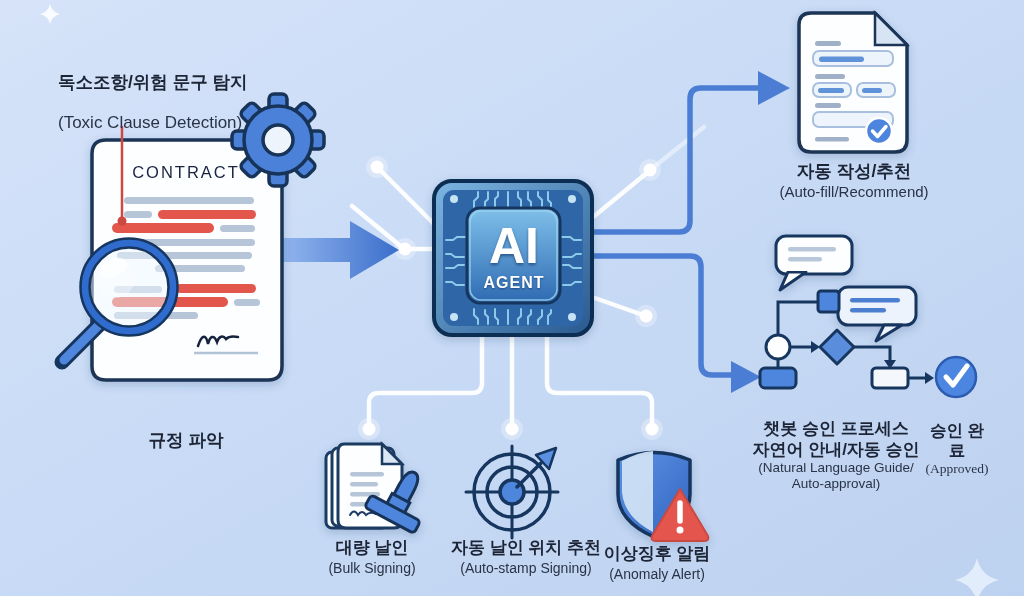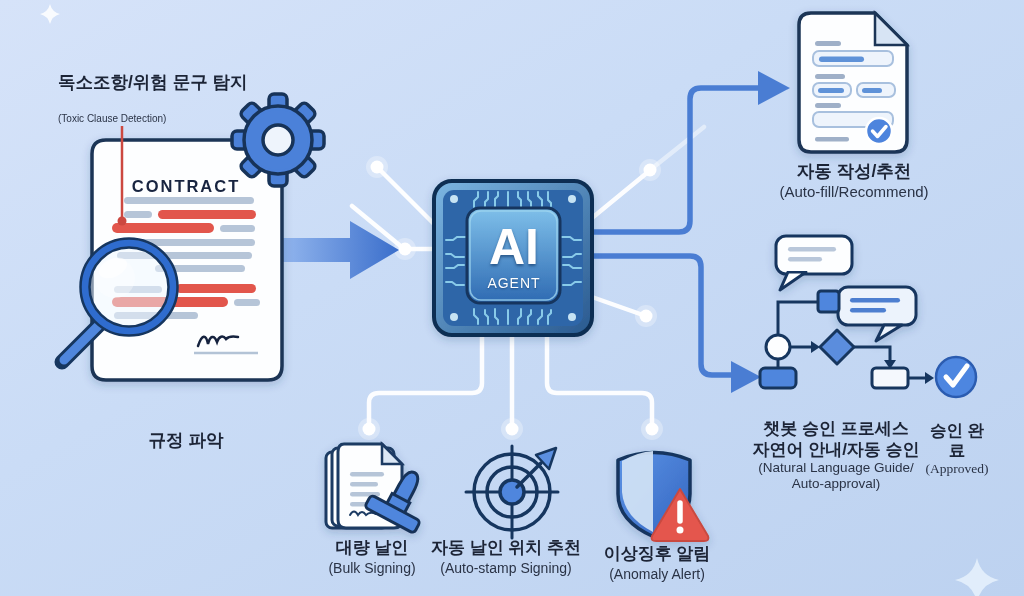--- a/index.html
+++ b/index.html
@@ -5,27 +5,27 @@
   html,body{margin:0;padding:0;}
   body{font-family:"Liberation Sans","DejaVu Sans",sans-serif;}
   .stage{position:relative;width:1024px;height:596px;overflow:hidden;
          background:linear-gradient(150deg,#d6e3f9 0%,#cadcf6 40%,#bdd2f0 100%);}
   .stage svg{position:absolute;left:0;top:0;}
   .lbl{position:absolute;text-align:center;color:#222a3a;transform:translateX(-50%);line-height:1.22;}
   .lbl .ko{font-weight:700;font-size:17px;color:#1c2436;}
   .lbl .en{font-size:14px;color:#2a3346;margin-top:1px;}
   .lbl-toxic{transform:none;text-align:left;}
   .lbl-toxic .ko{font-size:17.5px;}
-  .lbl-toxic .en{font-size:10px;margin-top:20px;}
-  .contract-heading{position:absolute;left:186px;top:177px;transform:translateX(-50%);
-    font-weight:700;font-size:16.5px;letter-spacing:2px;color:#182440;}
+  .lbl-toxic .en{font-size:17px;margin-top:20px;}
+  .contract-heading{position:absolute;left:186px;top:163px;transform:translateX(-50%);
+    font-weight:400;font-size:16.5px;letter-spacing:2px;color:#182440;}
   .chip-text{position:absolute;left:467px;top:208px;width:94px;height:96px;display:flex;
     flex-direction:column;align-items:center;justify-content:center;color:#fff;border-radius:26px;}
   .chip-text .ai{font-size:50px;font-weight:800;line-height:1;text-shadow:0 2px 3px rgba(8,40,84,.55);}
-  .chip-text .agent{font-size:14px;font-weight:400;letter-spacing:1px;margin-top:3px;
+  .chip-text .agent{font-size:16px;font-weight:700;letter-spacing:1px;margin-top:3px;
     text-shadow:0 1px 2px rgba(8,40,84,.55);}
   .chatbot-lbl .ko{display:block;line-height:21px;}
   .chatbot-lbl .en{display:block;font-size:13.5px;line-height:16px;margin:0;}
 </style>
 </head>
 <body>
 
 <div class="stage">
 
 <svg width="1024" height="596" viewBox="0 0 1024 596">
@@ -331,21 +331,21 @@
   <div class="lbl" style="left:957px;top:400px;margin-top:20px;">
     <div class="ko" style="font-size:16.5px;">승인 완료</div>
     <div class="en" style="font-size:13.5px;font-family:Liberation Serif, serif;">(Approved)</div>
   </div>
 
   <div class="lbl" style="left:372px;top:538px;">
     <div class="ko">대량 날인</div>
     <div class="en">(Bulk Signing)</div>
   </div>
 
-  <div class="lbl" style="left:506px;top:538px;">
+  <div class="lbl" style="left:526px;top:538px;">
     <div class="ko">자동 날인 위치 추천</div>
     <div class="en">(Auto-stamp Signing)</div>
   </div>
 
   <div class="lbl" style="left:657px;top:544px;">
     <div class="ko">이상징후 알림</div>
     <div class="en">(Anomaly Alert)</div>
   </div>
 
 </div>

